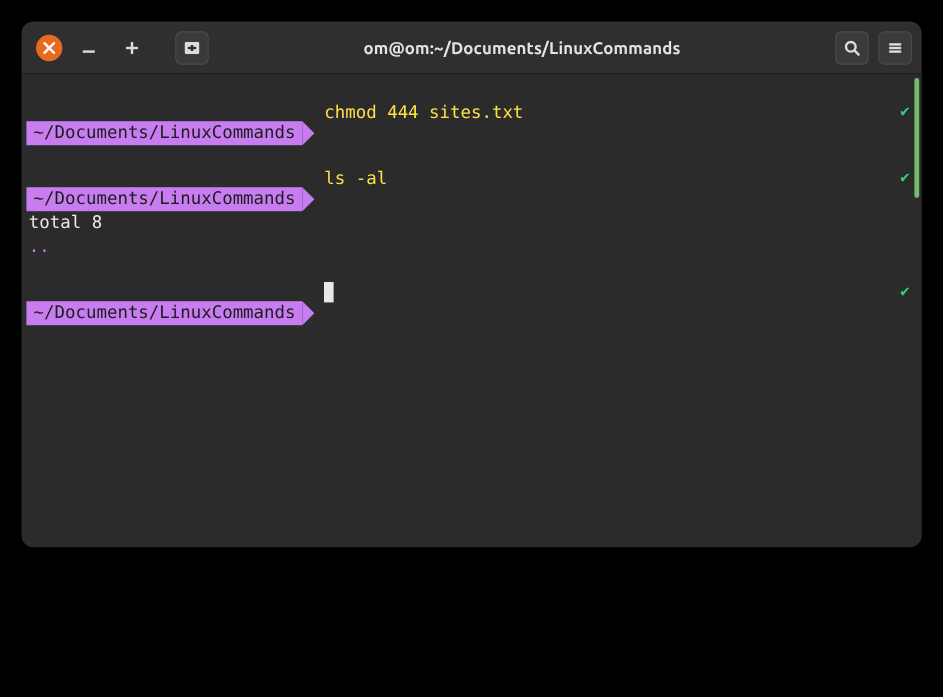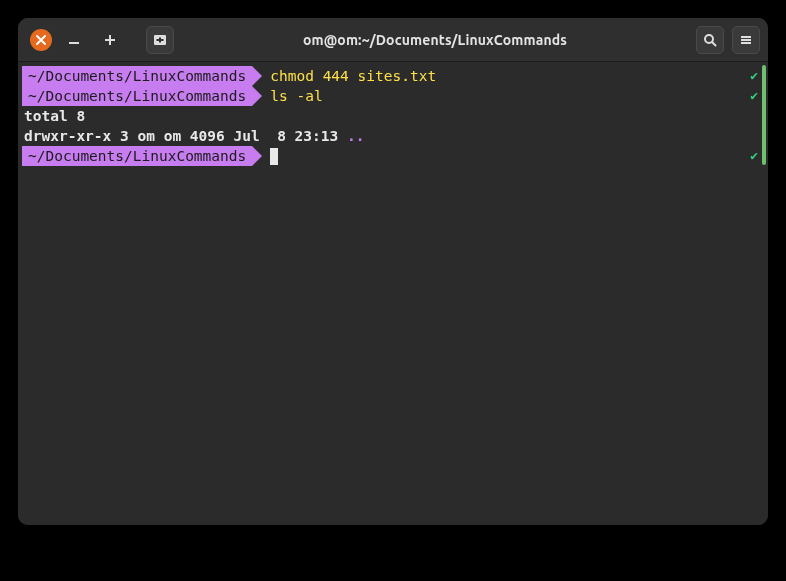--- a/index.html
+++ b/index.html
@@ -9,21 +9,21 @@
     height: 581px;
     overflow: hidden;
     font-family: "DejaVu Sans Mono", "Liberation Mono", Menlo, Consolas, monospace;
     font-size: 14.5px;
   }
   .window {
     position: absolute;
     left: 18px;
     top: 18px;
     width: 750px;
-    height: 507px;
+    height: 438px;
     background: #2b2b2b;
     border-radius: 10px;
     box-shadow: 0 8px 28px rgba(0,0,0,0.7);
     display: flex;
     flex-direction: column;
     overflow: hidden;
   }
   .titlebar {
     height: 44px;
     background: #2f2f2f;
@@ -93,39 +93,40 @@
     position: relative;
     padding-right: 28px;
   }
   .prompt {
     background: #c77cf0;
     color: #1c1c1c;
     padding: 0 6px 0 6px;
     font-weight: 500;
     display: inline-block;
     position: relative;
+    margin-top: 35px;
   }
   .prompt::after {
     content: "";
     position: absolute;
     right: -10px;
     top: 0;
     border-top: 10px solid transparent;
     border-bottom: 10px solid transparent;
     border-left: 10px solid #c77cf0;
   }
   .cmd { margin-left: 18px; color: #fde047; }
   .check {
     position: absolute;
     right: 10px;
     color: #33d17a;
     font-size: 13px;
     font-weight: bold;
   }
-  .plain { padding-left: 2px; font-weight: bold; }
+  .plain { padding-left: 2px; }
   .dot { color: #c77cf0; }
   .cursor {
     display: inline-block;
     width: 8px; height: 17px;
     background: #e8e8e8;
     margin-left: 18px;
     vertical-align: -2px;
   }
   .icon-svg { width:16px; height:16px; }
 </style>
@@ -186,21 +187,21 @@
       <span class="check">✔</span>
     </div>
 
     <div class="row">
       <span class="prompt">~/Documents/LinuxCommands</span>
       <span class="cmd">ls -al</span>
       <span class="check">✔</span>
     </div>
 
     <div class="row plain">total 8</div>
-    <div class="row plain"><span>drwxr-xr-x 3 om om 4096 Jul  8 23:13 </span><span class="dot">..</span></div>
+    <div class="row plain"><span class="dot">..</span></div>
 
     <div class="row">
       <span class="prompt">~/Documents/LinuxCommands</span>
       <span class="cursor"></span>
       <span class="check">✔</span>
     </div>
 
   </div>
 </div>
 

